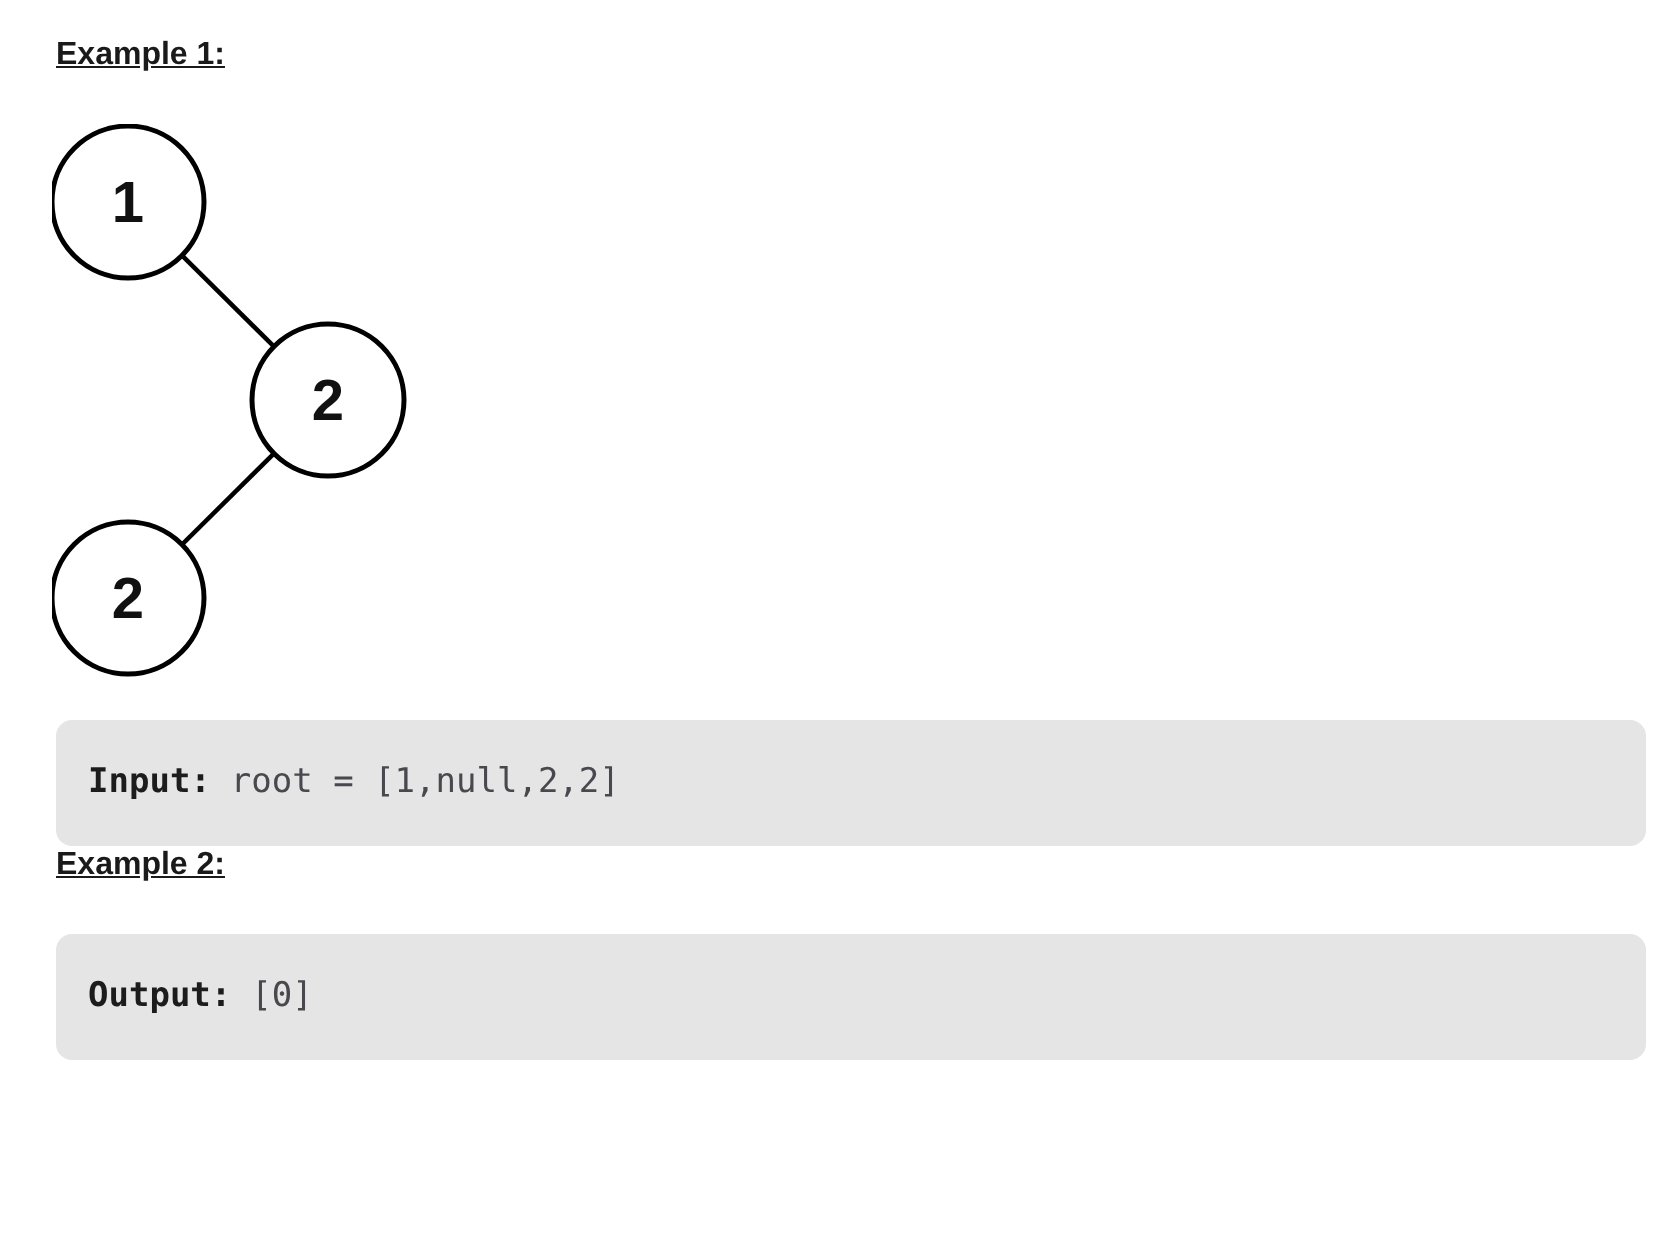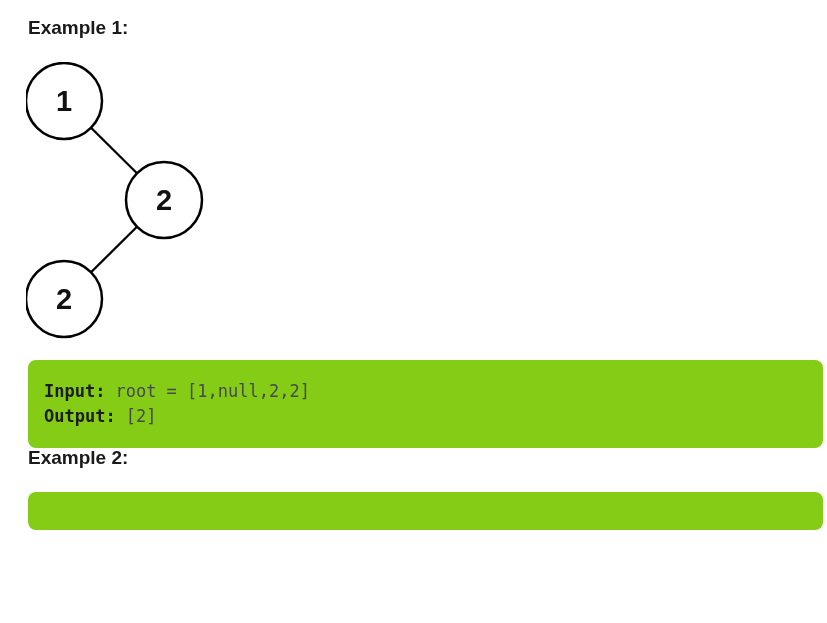--- a/index.html
+++ b/index.html
@@ -6,44 +6,45 @@
   body {
     width: 827px;
     height: 623px;
     box-sizing: border-box;
     background: #ffffff;
     padding: 18px 4px 0 28px;
     font-family: "Liberation Sans", sans-serif;
     overflow: hidden;
   }
   .example-heading {
-    font-size: 19px;
+    font-size: 16px;
     font-weight: 700;
     line-height: 20px;
     color: #1a1a1a;
     margin: 0;
+    text-decoration: underline;
   }
   .heading-2 { }
   #tree-svg {
     display: block;
     margin: 24px 0 0 -2px;
   }
   .tree-node-circle {
     fill: #ffffff;
     stroke-width: 2.5px;
   }
   .tree-edge { stroke-width: 2.25px; }
   .tree-node-label {
     font-family: "Liberation Sans", "DejaVu Sans", sans-serif;
     font-size: 29px;
     font-weight: 700;
     text-anchor: middle;
   }
   .code-block {
-    background: #84cc16;
+    background: #e5e5e5;
     border-radius: 8px;
     padding: 19px 16px;
     margin: 20px 0 0 0;
     font-family: "DejaVu Sans Mono", monospace;
     font-size: 17px;
     line-height: 25px;
     color: #48484e;
     white-space: pre;
   }
   .code-block-2 { margin-top: 24px; }
@@ -63,20 +64,20 @@
       <line x1="38" y1="39" x2="138" y2="138" stroke="#000000" class="tree-edge"></line>
       <line x1="138" y1="138" x2="38" y2="237" stroke="#000000" class="tree-edge"></line>
       <circle cx="38" cy="39" r="38" stroke="#000000" class="tree-node-circle" fill="#ffffff"></circle>
       <text x="38" y="49" fill="#111111" class="tree-node-label">1</text>
       <circle cx="138" cy="138" r="38" stroke="#000000" class="tree-node-circle" fill="#ffffff"></circle>
       <text x="138" y="148" fill="#111111" class="tree-node-label">2</text>
       <circle cx="38" cy="237" r="38" stroke="#000000" class="tree-node-circle" fill="#ffffff"></circle>
       <text x="38" y="247" fill="#111111" class="tree-node-label">2</text>
     </svg>
 
-  <div class="code-block"><div><span class="code-label">Input:</span><span>root = [1,null,2,2]</span></div><div><span class="code-label">Output:</span><span>[2]</span></div></div>
+  <div class="code-block"><div><span class="code-label">Input:</span><span>root = [1,null,2,2]</span></div></div>
 </section>
 
 <section>
   <h3 class="example-heading heading-2">Example 2:</h3>
 
-  <div class="code-block code-block-2"></div>
+  <div class="code-block code-block-2"><div><span class="code-label">Output:</span><span>[0]</span></div></div>
 </section>
 
 </body></html>

